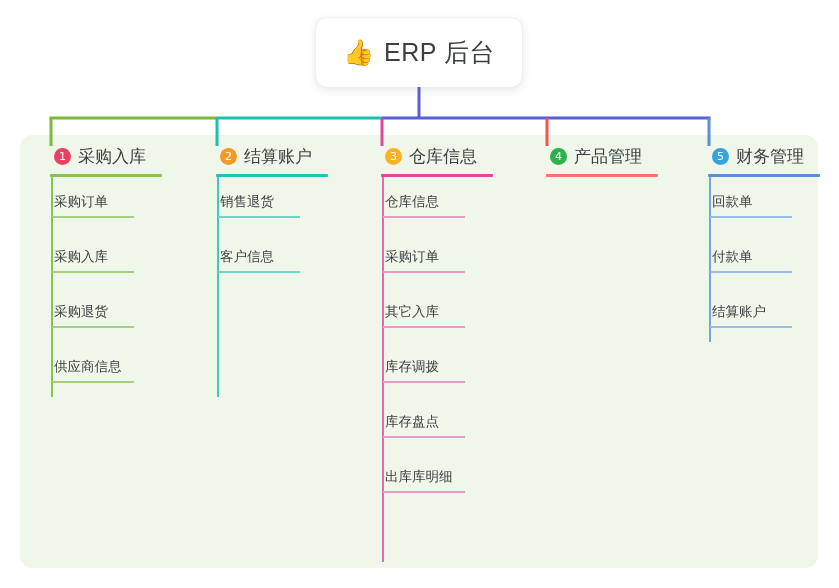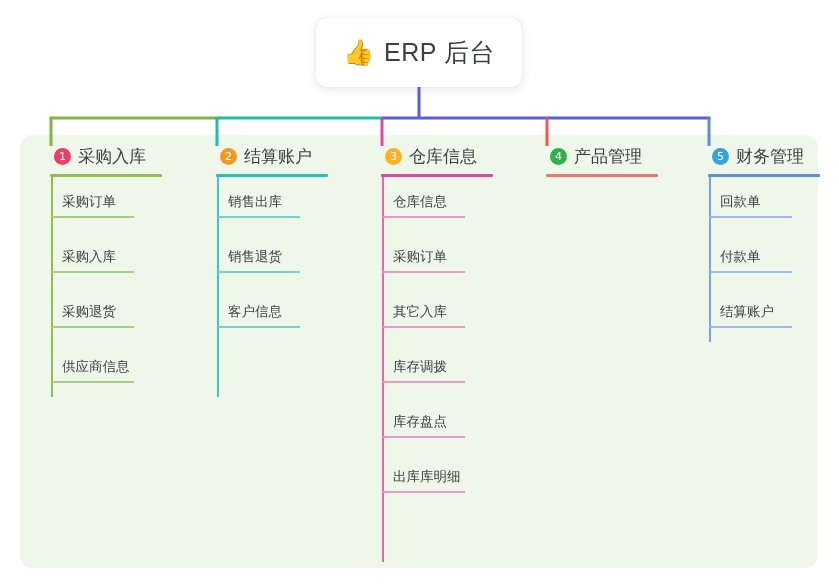--- a/index.html
+++ b/index.html
@@ -107,21 +107,21 @@
   .items {
     position: relative;
     margin-top: 0px;
   }
   .item {
     position: relative;
     height: 55px;
   }
   .item .item-label {
     position: absolute;
-    left: 28px;
+    left: 20px;
     top: 16px;
     font-size: 13.5px;
     color: #3c4043;
     white-space: nowrap;
   }
   .item .item-rule {
     position: absolute;
     left: 18px;
     top: 39px;
     height: 1.6px;
@@ -186,24 +186,20 @@
       </div>
       <div class="col" style="left: 200px;">
         <div class="col-head">
           <span class="badge" style="background: rgb(243, 154, 37);">2</span>
           <span class="head-label">结算账户</span>
         </div>
         <div class="head-rule" style="background: rgb(28, 197, 182); width: 112px; margin-left: 16px;"></div>
         <div class="items">
           <div class="stem" style="background: rgb(63, 201, 187); height: 220px;"></div>
           <div class="item">
-            <span class="item-label">销售出库</span>
-            <div class="item-rule" style="background: rgb(111, 212, 200); width: 82px;"></div>
-          </div>
-          <div class="item">
             <span class="item-label">销售退货</span>
             <div class="item-rule" style="background: rgb(111, 212, 200); width: 82px;"></div>
           </div>
           <div class="item">
             <span class="item-label">客户信息</span>
             <div class="item-rule" style="background: rgb(111, 212, 200); width: 82px;"></div>
           </div>
         </div>
       </div>
       <div class="col" style="left: 365px;">

